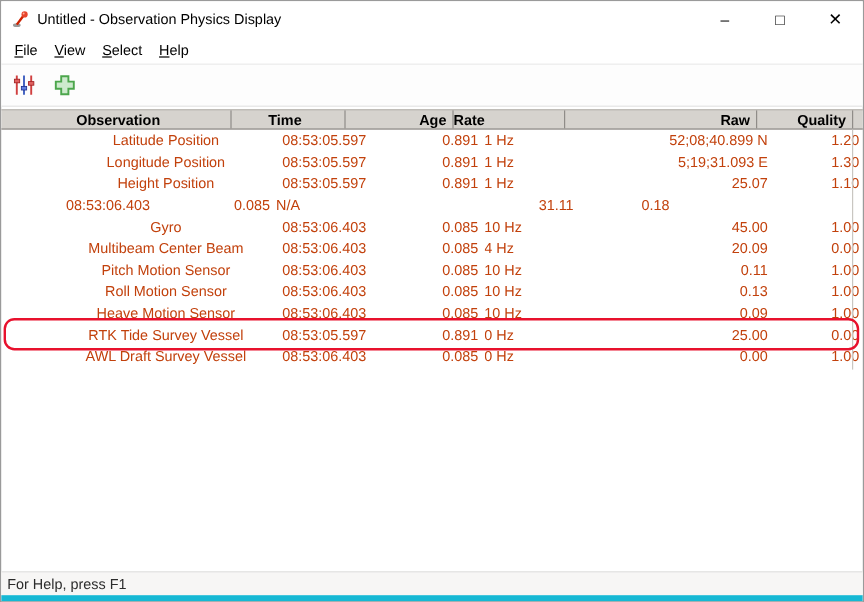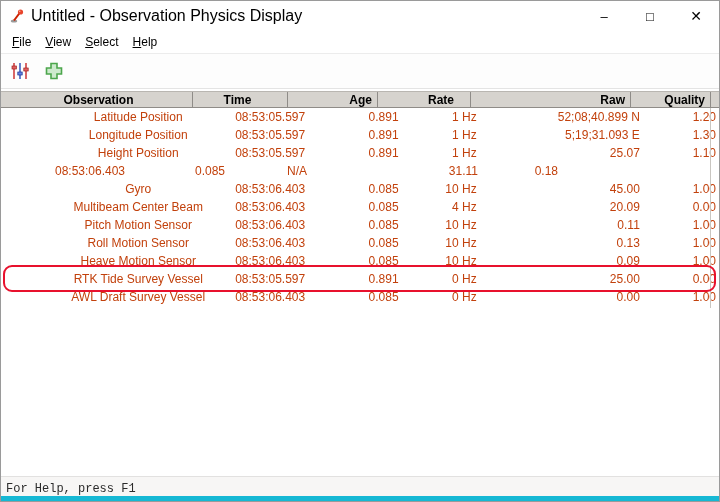--- a/index.html
+++ b/index.html
@@ -6,21 +6,21 @@
   html,body { width:720px; height:502px; }
   body { font-family:"Liberation Sans", sans-serif; background:#fff; }
 
   .window { position:relative; width:720px; height:502px; background:#fff;
             border:1px solid #9a9a9a; overflow:hidden; }
 
   
   .titlebar { position:absolute; top:0; left:0; right:0; height:30px;
               display:flex; align-items:center; background:#ffffff; }
   .app-icon { width:16px; height:16px; margin:0 6px 0 8px; flex:0 0 auto; }
-  .title-text { font-size:16px; color:#000; }
+  .title-text { font-size:12px; color:#000; }
   .win-buttons { margin-left:auto; display:flex; height:30px; }
   .win-btn { width:46px; height:30px; display:flex; align-items:center;
              justify-content:center; font-size:13px; color:#000; cursor:default; }
   .win-btn.close { font-size:14px; }
 
   
   .menubar { position:absolute; top:30px; left:0; right:0; height:22px;
              display:flex; align-items:center; padding-left:4px;
              background:#fff; font-size:12px; color:#000;text-align:right; }
   .mi { display:inline-block; padding:3px 7px; }
@@ -38,37 +38,37 @@
   .grid { position:absolute; top:90px; left:0; width:720px; font-size:12px; }
   .ghead { display:flex; height:17px; line-height:16px; font-weight:bold;
            background:#d6d3ce; border-top:1px solid #b9b6b1;
            border-bottom:1px solid #8f8c88; }
   .ghead .hc { border-right:1px solid #8f8c88; overflow:hidden; white-space:nowrap; }
   .trow { display:flex; height:18px; line-height:18px; color:#c2410c;margin-left:44px; }
   .cell { overflow:hidden; white-space:nowrap; }
   .c0 { width:192px; text-align:center;  padding-left:4px; }
   .c1 { width:95px;  text-align:center; padding-right:5px; }
   .c2 { width:90px;  text-align:right; padding-right:5px; }
-  .c3 { width:93px;  text-align:right; padding-right:16px; }
+  .c3 { width:93px;  text-align:left; padding-right:16px; }
   .c4 { width:160px; text-align:right; padding-right:5px; }
   .c5 { width:80px;  text-align:right; padding-right:5px; }
   .cfill { flex:1; }
   .body-right-rule { position:absolute; top:17px; left:709px; width:1px;
                      height:200px; background:#c9c6c1; }
 
   
   .annotation-box { position:absolute; top:264px; left:2px; width:713px;
                     height:27px; border:2px solid #e8112d; border-radius:9px;
                     pointer-events:none; }
 
   
   .statusbar { position:absolute; left:0; right:0; bottom:5px; height:20px;
                background:#f7f6f5; border-top:1px solid #e2e1e0;
-               font-size:12px; color:#2b2b2b; display:flex; align-items:flex-end;
-               padding-left:5px;font-family:Liberation Mono, monospace; }
+               font-size:12px; color:#2b2b2b; display:flex; align-items:center;
+               padding-left:5px; }
   .bottom-strip { position:absolute; left:0; right:0; bottom:0; height:5px;
                   background:#16b8d4; }
 </style>
 </head>
 <body>
 
 <div class="window">
 
   <div class="titlebar">
     <svg class="app-icon" viewBox="0 0 16 16">

